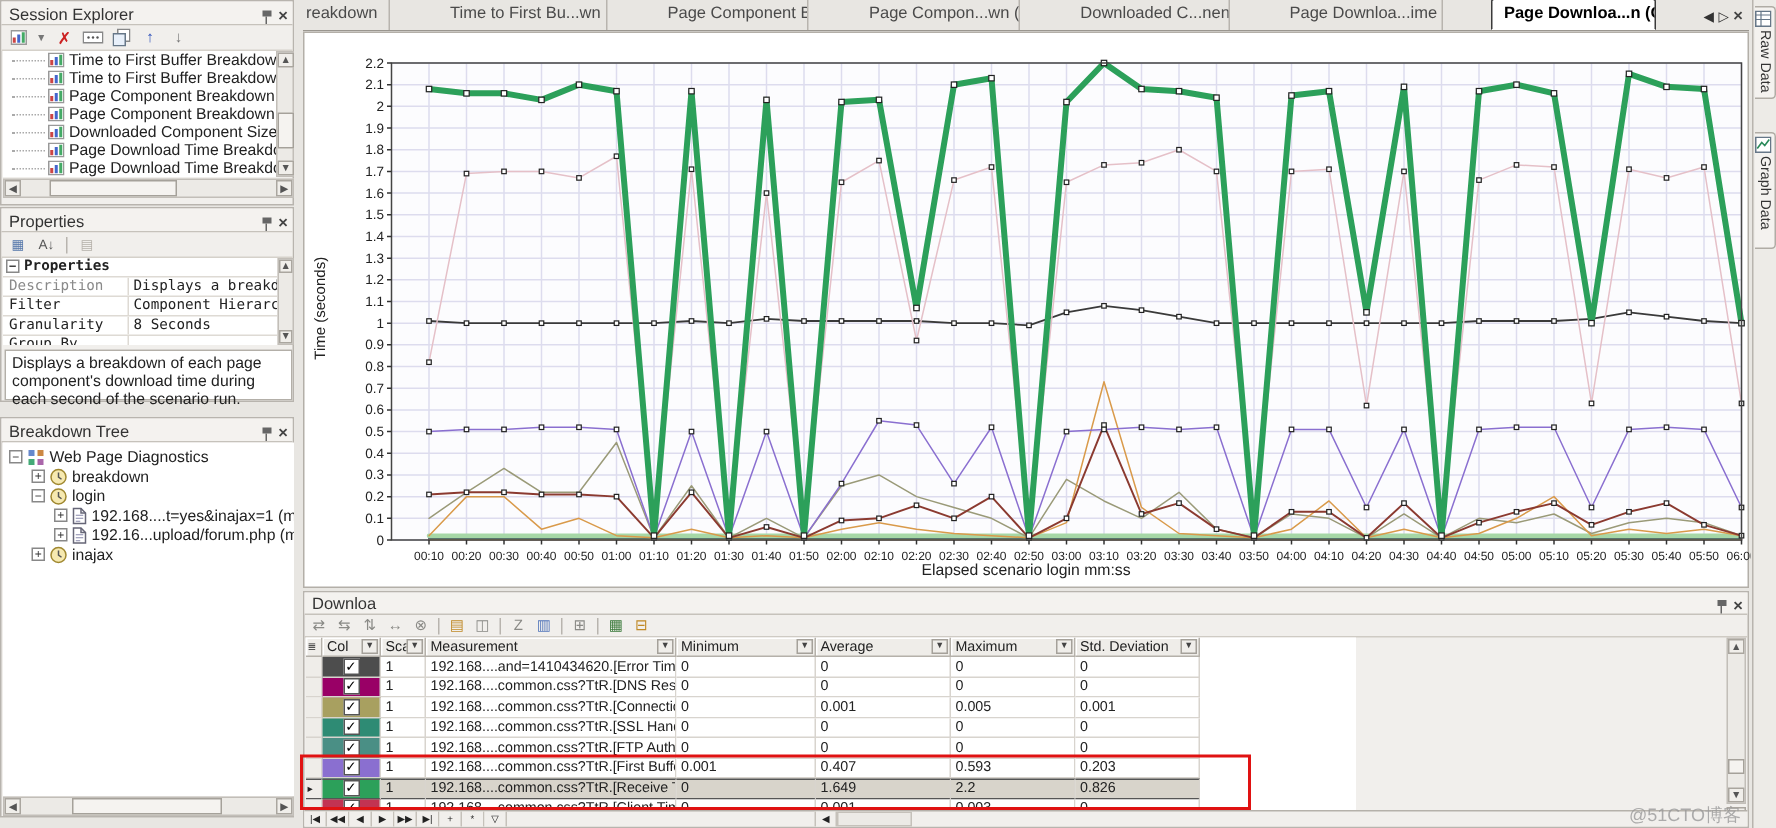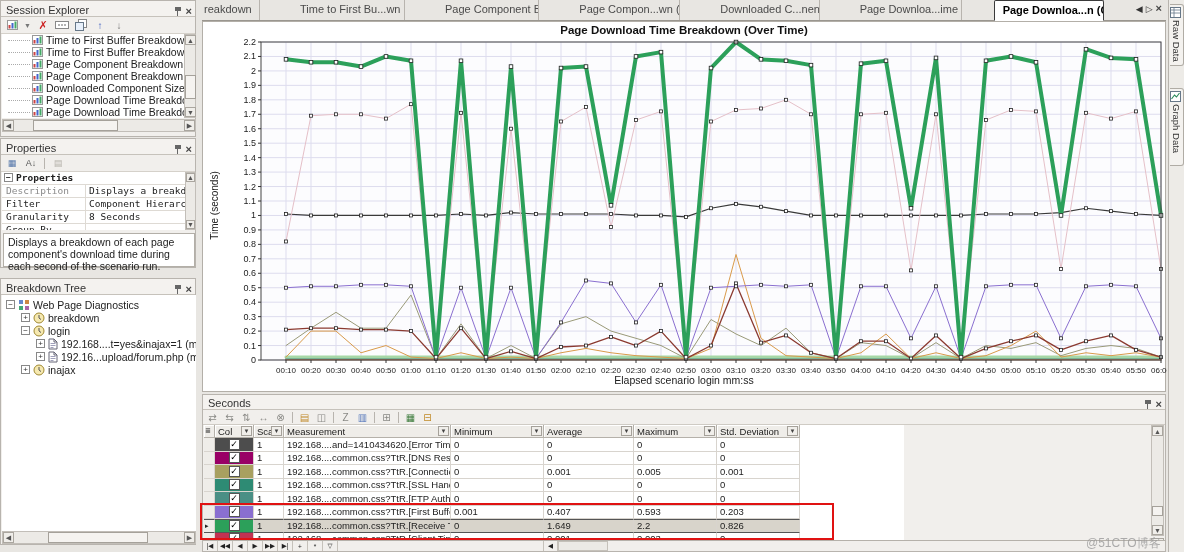--- a/index.html
+++ b/index.html
@@ -36,21 +36,21 @@
   .sb-thumb{position:absolute;background:#f5f3f0;border:1px solid #a5a19a;}
   
   .pg-row{display:flex;height:13px;border-bottom:1px solid #dedad4;
           font-family:"DejaVu Sans Mono","Liberation Mono",monospace;font-size:9.5px;overflow:hidden;}
   .pg-key{width:84px;padding-left:4px;border-right:1px solid #dedad4;white-space:nowrap;overflow:hidden;}
   .pg-val{flex:1;padding-left:3px;white-space:nowrap;overflow:hidden;}
   .pg-head{font-weight:bold;background:#fff;}
   .muted{color:#8a8a8a;}
   .desc-box{background:#fff;border:1px solid #b3afa8;font-size:10.5px;line-height:12px;padding:2px 4px;color:#222;}
   
-  #tabbar{display:flex;background:#e8e6e2;border-bottom:1px solid #9a968f;gap:32px;}
+  #tabbar{display:flex;align-items:flex-end;background:#e8e6e2;border-bottom:1px solid #9a968f;gap:32px;}
   .tab{height:20px;padding:3px 8px 0 8px;font-size:11px;color:#4a4a4a;white-space:nowrap;
        border-right:1px solid #b8b4ae;overflow:hidden;}
   .tab.first{width:58px;padding-left:2px;flex:none;}
   .tab.active{background:#fff;border:1px solid #3a3a3a;border-bottom:1px solid #fff;
               font-weight:bold;color:#000;height:21px;border-radius:2px 2px 0 0;}
   .tabnav{margin-left:auto;display:flex;gap:3px;align-items:center;padding:0 4px 3px 0;font-size:9px;color:#333;}
   
   #chart-panel{background:#fff;border:1px solid #b3afa8;}
   #chart-title{position:absolute;top:2px;left:0;width:100%;text-align:center;
                font-weight:bold;font-size:11.5px;color:#111;}
@@ -359,21 +359,20 @@
       <div class="tab">Page Downloa...ime Breakdown</div>
       <div class="tab active">Page Downloa...n (Over Time)</div>
       <div class="tabnav">
         <span>◀</span>
         <span>▷</span>
         <span class="xbtn">×</span>
       </div>
     </div>
 
   <div class="abs" id="chart-panel" style="left:202px;top:21px;width:964px;height:371px;">
-    <div id="chart-title">Page Download Time Breakdown (Over Time)</div>
     <div id="ylabel">Time (seconds)</div>
     <div class="abs" id="chart-svg-holder" style="left:0;top:16px;width:964px;height:336px;"><svg width="964" height="336">
           <rect x="58" y="4" width="900" height="318" fill="#fcfcfe"></rect>
           <line x1="58" y1="322" x2="958" y2="322" stroke="#dddcee" stroke-width="1"></line>
           <line x1="58" y1="307.54545454545456" x2="958" y2="307.54545454545456" stroke="#dddcee" stroke-width="1"></line>
           <line x1="58" y1="293.09090909090907" x2="958" y2="293.09090909090907" stroke="#dddcee" stroke-width="1"></line>
           <line x1="58" y1="278.6363636363636" x2="958" y2="278.6363636363636" stroke="#dddcee" stroke-width="1"></line>
           <line x1="58" y1="264.1818181818182" x2="958" y2="264.1818181818182" stroke="#dddcee" stroke-width="1"></line>
           <line x1="58" y1="249.72727272727272" x2="958" y2="249.72727272727272" stroke="#dddcee" stroke-width="1"></line>
           <line x1="58" y1="235.27272727272725" x2="958" y2="235.27272727272725" stroke="#dddcee" stroke-width="1"></line>
@@ -741,21 +740,21 @@
           <line x1="933" y1="322" x2="933" y2="325" stroke="#333" stroke-width="1"></line>
           <text x="933" y="335" font-size="8" text-anchor="middle" fill="#222" font-family="&quot;Liberation Sans&quot;,sans-serif">05:50</text>
           <line x1="958" y1="322" x2="958" y2="325" stroke="#333" stroke-width="1"></line>
           <text x="958" y="335" font-size="8" text-anchor="middle" fill="#222" font-family="&quot;Liberation Sans&quot;,sans-serif">06:00</text>
         </svg></div>
     <div id="xlabel">Elapsed scenario login mm:ss</div>
   </div>
 
   <section class="abs" id="legend-panel" style="left:202px;top:394px;width:964px;height:158px;">
     <div class="ptitle" style="height:15px;">
-      <span>Seconds</span>
+      <span>Downloa</span>
       <span class="pbtns">
           <span class="pin"></span>
           <span class="xbtn">×</span>
         </span>
     </div>
     <div class="lg-toolbar" id="lg-toolbar">
         <span class="tbico" style="color: rgb(138, 138, 134); width: 15px; height: 13px;">⇄</span>
         <span class="tbico" style="color: rgb(138, 138, 134); width: 15px; height: 13px;">⇆</span>
         <span class="tbico" style="color: rgb(138, 138, 134); width: 15px; height: 13px;">⇅</span>
         <span class="tbico" style="color: rgb(138, 138, 134); width: 15px; height: 13px;">↔</span>

